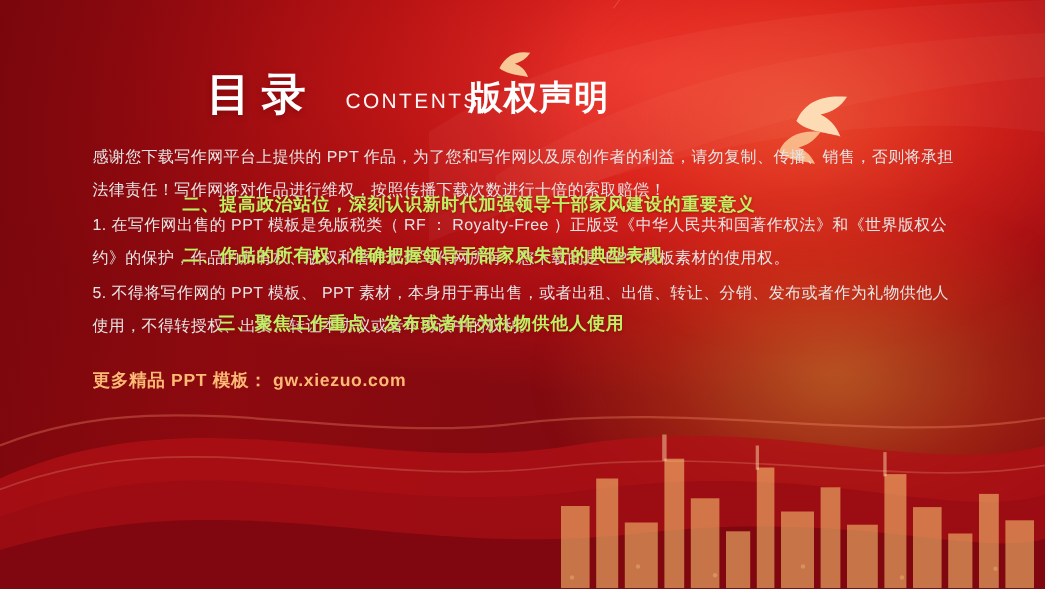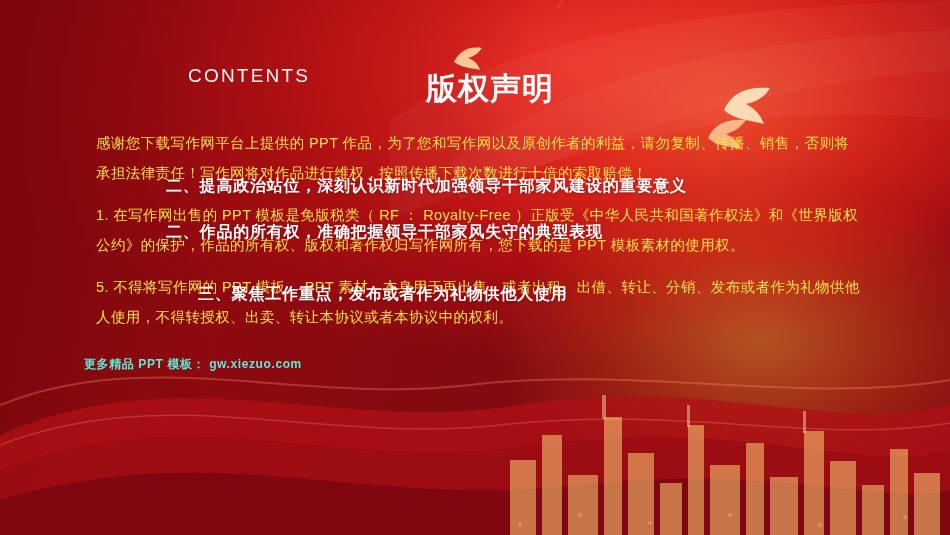--- a/index.html
+++ b/index.html
@@ -131,45 +131,45 @@
     font-size: 31px;
     font-weight: bold;
     color: #ffffff;
     letter-spacing: 1px;
     margin-left: 342px;
     margin-bottom: 18px;
   }
   .cr-p {
     font-size: 14.5px;
     line-height: 30px;
-    color: #fde047;
+    color: #e5e5e5;
     letter-spacing: .4px;
-    margin: 12px;
+    margin: 0;
   }
   .cr-p.indent { margin-top: 2px; }
   .cr-footer {
     margin-top: 24px;
-    font-size: 12px;
-    font-weight: bold;
-    color: #5eead4;
+    font-size: 16px;
+    font-weight: bold;
+    color: #fdba74;
     letter-spacing: .6px;
   }
 
   
   .toc {
     position: absolute;
     left: 0;
     top: 0;
     width: 950px;
     height: 535px;
     pointer-events: none;
   }
   .toc-item {
     position: absolute;
-    color: #ffffff;
+    color: #bef264;
     font-size: 16px;
     font-weight: bold;
     letter-spacing: .8px;
     white-space: nowrap;
     text-shadow: 0 1px 3px rgba(120,0,0,0.5);
   }
   .toc-1 { left: 166px; top: 176px; }
   .toc-2 { left: 166px; top: 222px; }
   .toc-3 { left: 198px; top: 284px; }
 </style>
@@ -239,20 +239,21 @@
     <path d="M2,18 C8,6 18,2 30,4 C26,10 22,12 16,14 C22,16 26,20 28,26 C20,24 10,24 2,18 Z" fill="rgba(255,228,170,0.85)"></path>
   </svg>
   <svg class="dove" style="left:722px;top:84px;width:52px;height:42px;" viewBox="0 0 52 42">
     <path d="M2,26 C10,8 26,2 48,4 C42,14 34,18 24,20 C32,24 38,30 42,40 C28,36 12,36 2,26 Z" fill="rgba(255,235,195,0.9)"></path>
   </svg>
   <svg class="dove" style="left:706px;top:116px;width:42px;height:34px;" viewBox="0 0 42 34">
     <path d="M2,22 C8,8 22,2 40,4 C34,12 28,16 20,18 C27,21 32,26 35,33 C22,30 10,30 2,22 Z" fill="rgba(255,220,165,0.75)"></path>
   </svg>
 
   <div class="title-row">
+    <div class="title-cn">目录</div>
     <div class="title-en">CONTENTS</div>
   </div>
 
   <div class="copyright">
     <div class="cr-title">版权声明</div>
     <p class="cr-p">感谢您下载写作网平台上提供的 PPT 作品，为了您和写作网以及原创作者的利益，请勿复制、传播、销售，否则将承担法律责任！写作网将对作品进行维权，按照传播下载次数进行十倍的索取赔偿！</p>
     <p class="cr-p indent">1. 在写作网出售的 PPT 模板是免版税类（ RF ： Royalty-Free ）正版受《中华人民共和国著作权法》和《世界版权公约》的保护，作品的所有权、版权和著作权归写作网所有，您下载的是 PPT 模板素材的使用权。</p>
     <p class="cr-p indent">5. 不得将写作网的 PPT 模板、 PPT 素材，本身用于再出售，或者出租、出借、转让、分销、发布或者作为礼物供他人使用，不得转授权、出卖、转让本协议或者本协议中的权利。</p>
     <div class="cr-footer">
       <span>更多精品 PPT 模板：</span>

